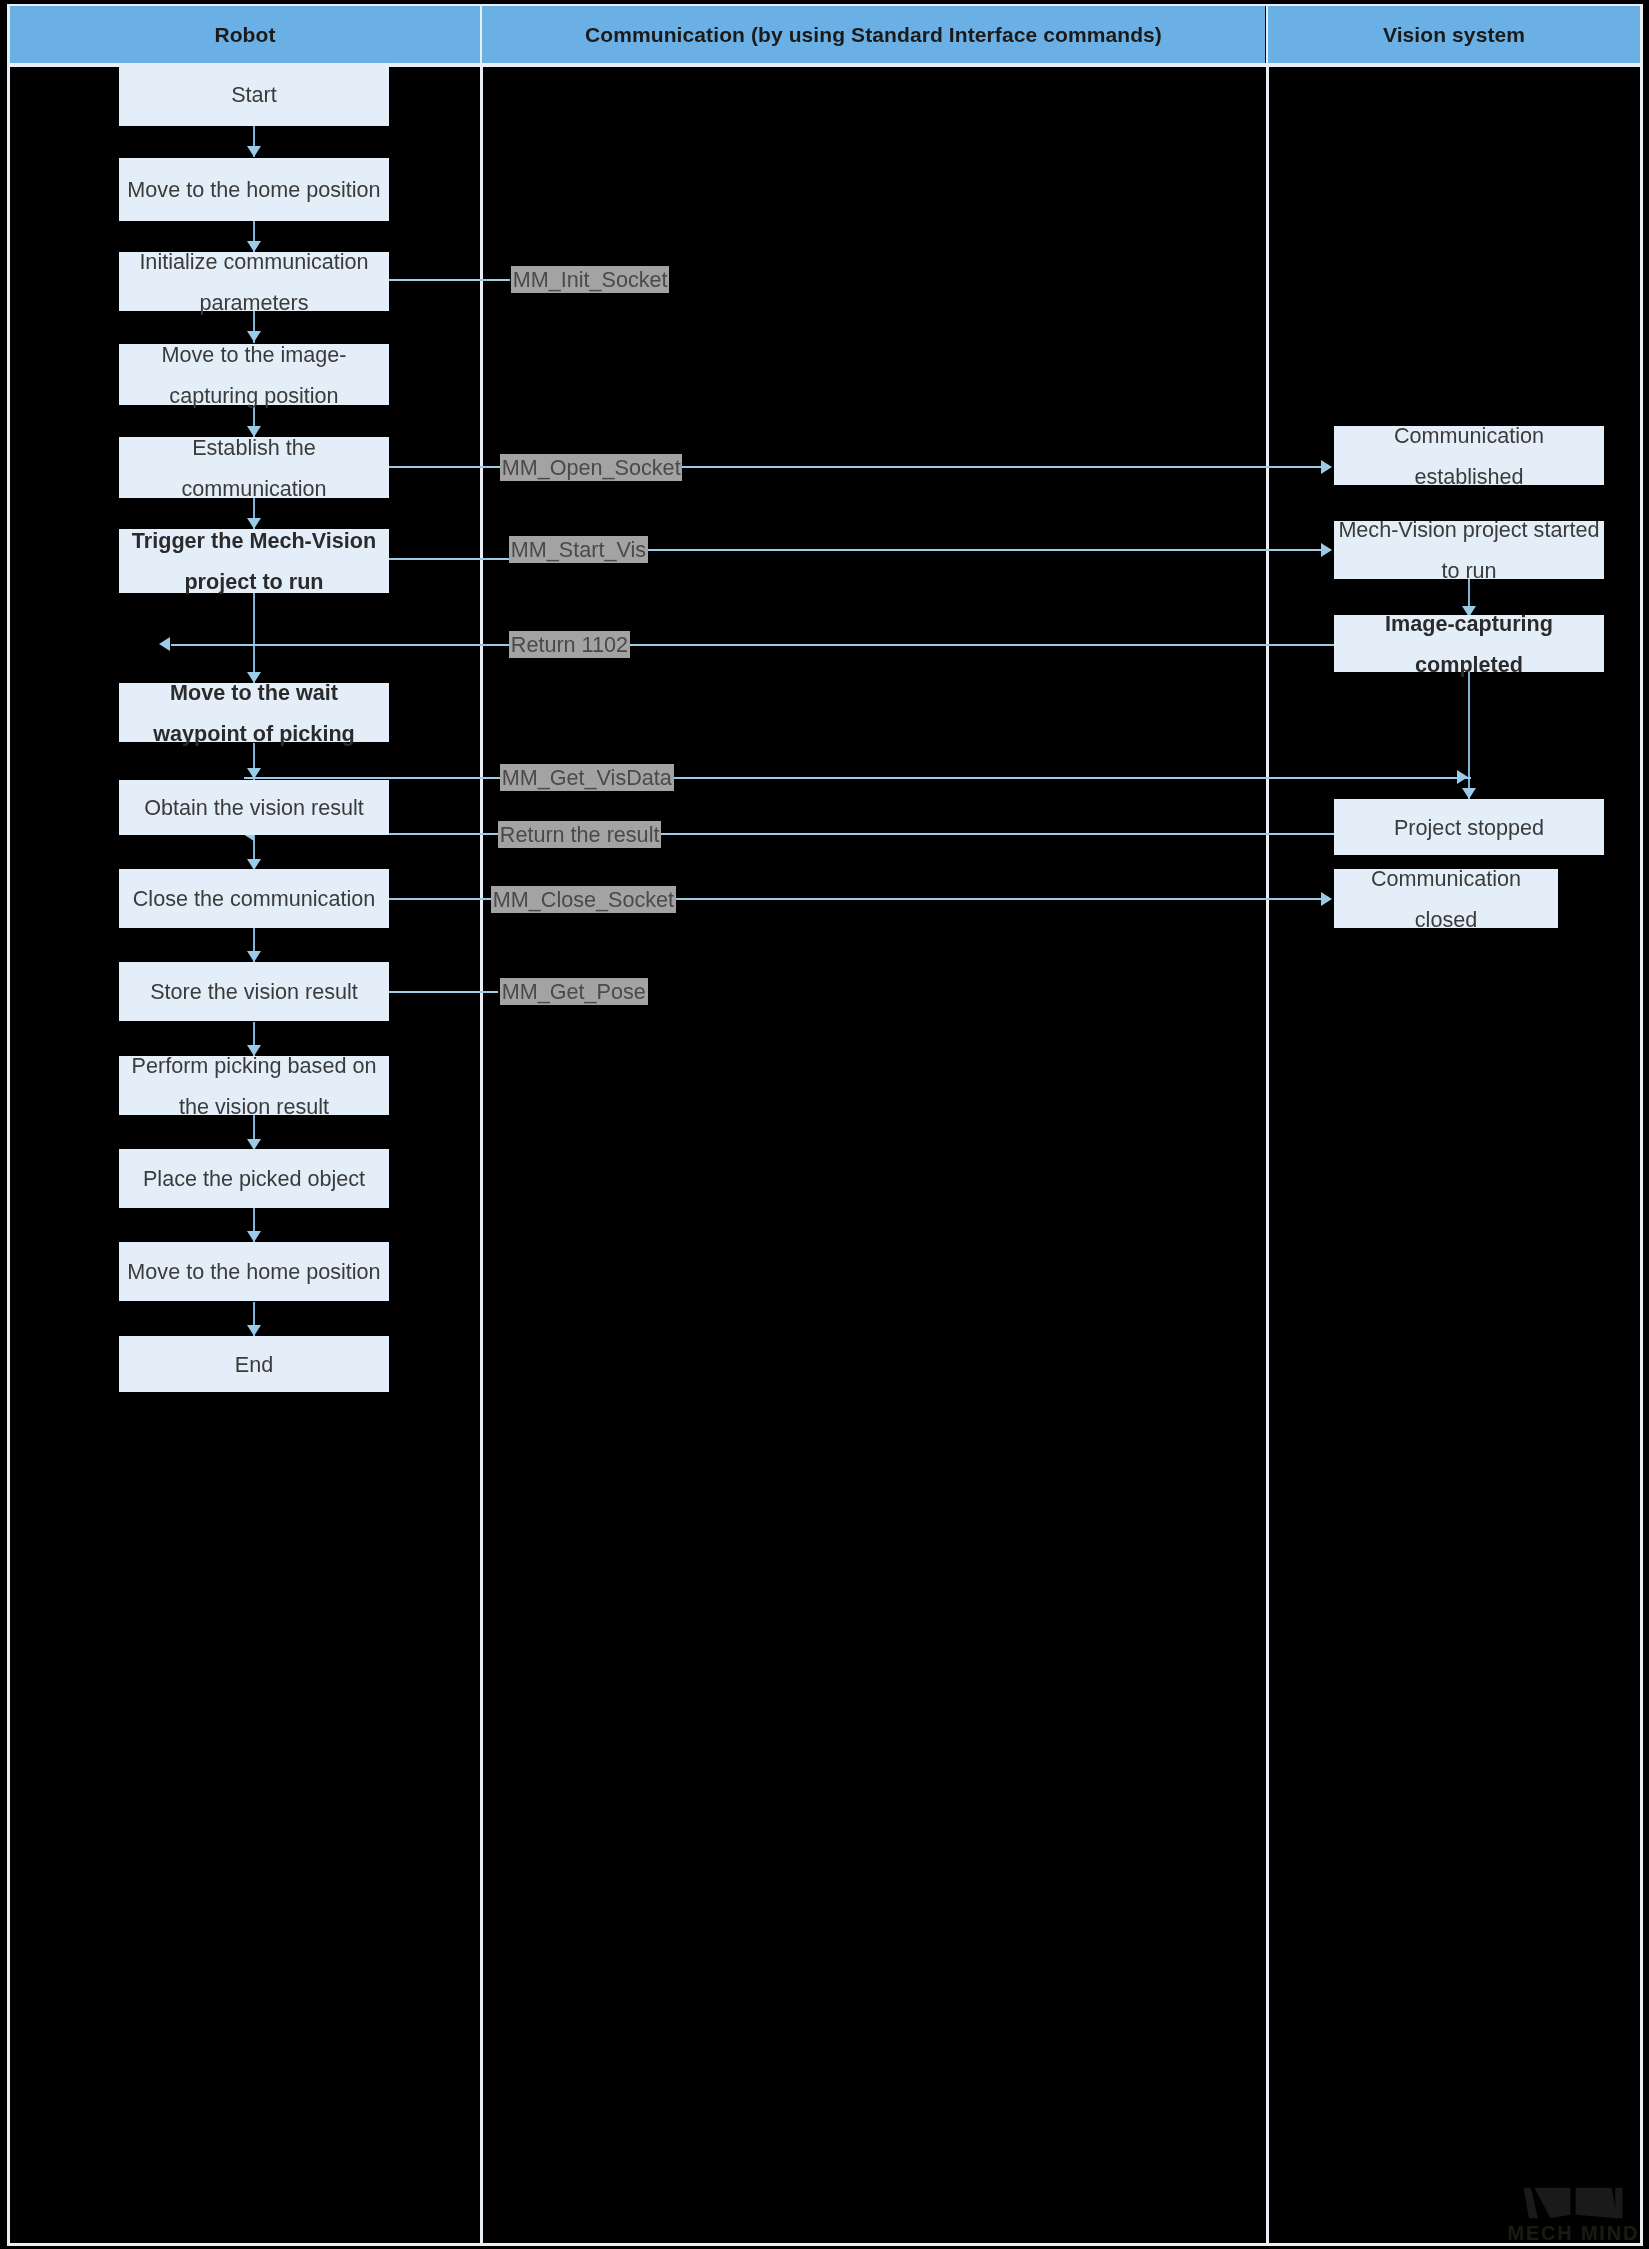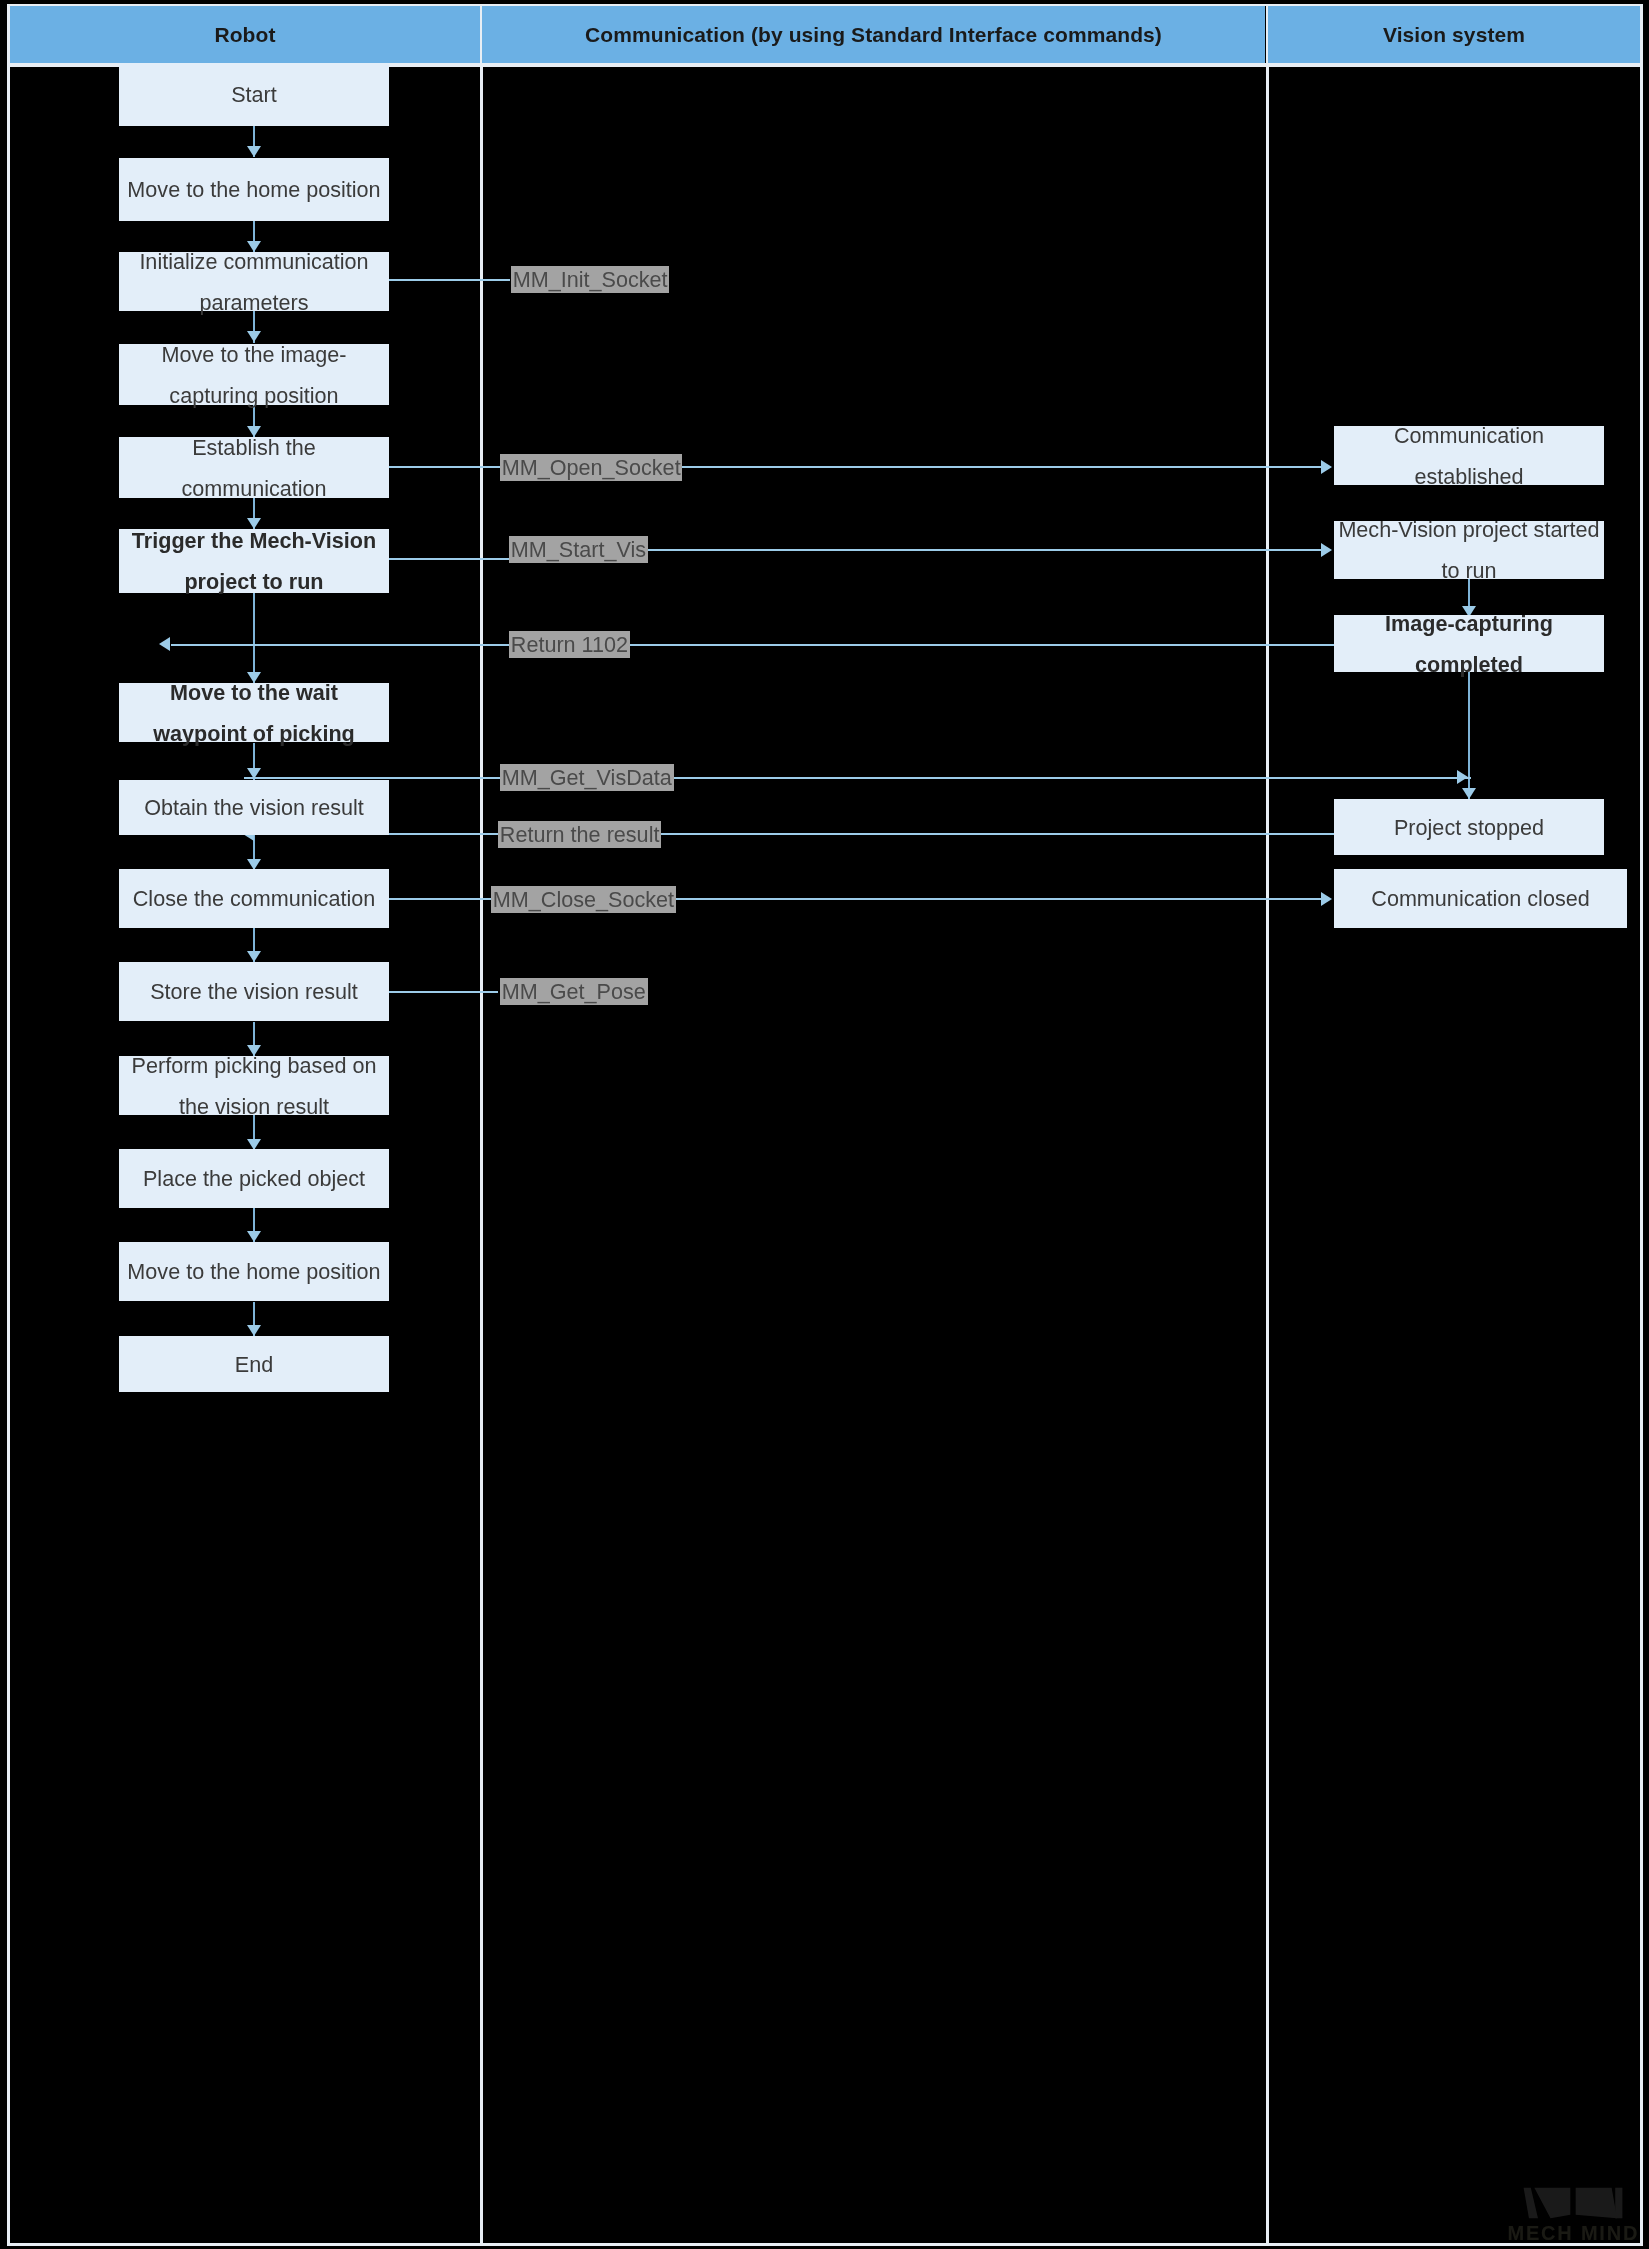--- a/index.html
+++ b/index.html
@@ -208,21 +208,21 @@
   </div>
 
   <div class="box bold" style="left:1334px; top:615px; width:270px; height:57px;">
     <span class="txt">Image-capturing completed</span>
   </div>
 
   <div class="box" style="left:1334px; top:799px; width:270px; height:56px;">
     <span class="txt">Project stopped</span>
   </div>
 
-  <div class="box" style="left:1334px; top:869px; width:293px; height:59px;">
+  <div class="box" style="left:1334px; top:869px; width:224px; height:59px;">
     <span class="txt">Communication closed</span>
   </div>
 
   <div class="cmd" style="left:511px;  top:266px;">
     <span>MM_Init_Socket</span>
   </div>
   <div class="cmd" style="left:500px;  top:454px;">
     <span>MM_Open_Socket</span>
   </div>
   <div class="cmd" style="left:509px;  top:536px;">

